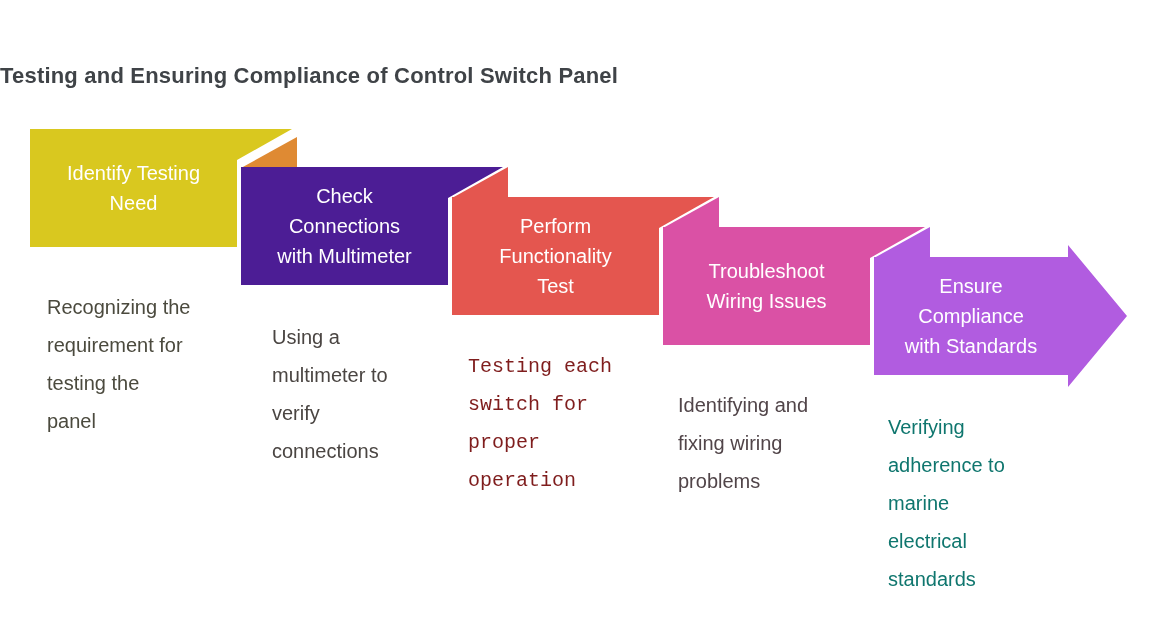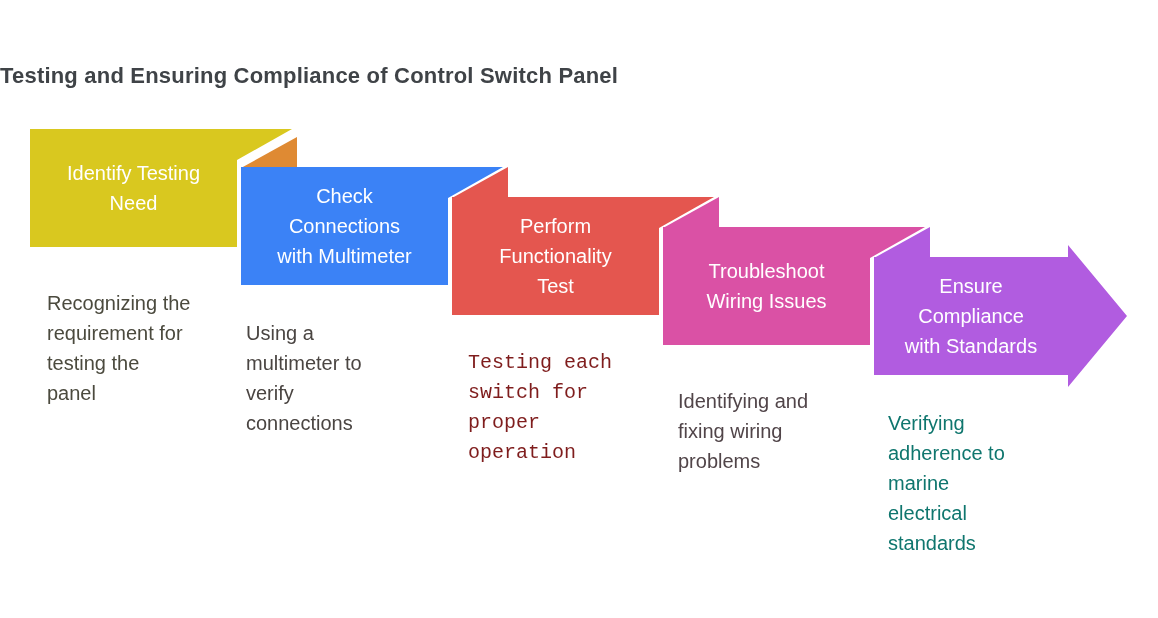--- a/index.html
+++ b/index.html
@@ -30,30 +30,30 @@
     clip-path:polygon(0 100%,100% 0,100% 100%);
   }
   
   .arrow{
     position:absolute;left:874px;top:245px;width:253px;height:142px;
     clip-path:polygon(0 12px,194px 12px,194px 0,253px 71px,194px 142px,194px 130px,0 130px);
     text-decoration:underline;
   }
   .arrow .label{top:12px;width:194px;}
   .desc{
-    position:absolute;width:192px;font-size:20px;line-height:30px;
+    position:absolute;width:192px;font-size:20px;line-height:38px;
     color:#4a4a44;white-space:pre-line;
   }
   
   .b0{left:30px;top:129px;}  .f0{left:241px;top:137px;}
   .b1{left:241px;top:167px;} .f1{left:452px;top:167px;}
   .b2{left:452px;top:197px;} .f2{left:663px;top:197px;}
   .b3{left:663px;top:227px;} .f3{left:874px;top:227px;}
   .d0{left:47px;top:288px;}
-  .d1{left:246px;top:318px;}
+  .d1{left:272px;top:318px;}
   .d2{left:468px;top:348px;}
   .d3{left:678px;top:378px;margin-top:8px;}
   .d4{left:888px;top:408px;}
 </style>
 </head>
 <body>
 
 <div class="canvas">
 
   <div class="title">Testing and Ensuring Compliance of Control Switch Panel</div>
@@ -61,21 +61,21 @@
   <div class="block b0" style="background: rgb(217, 200, 31);">
     <div class="label">Identify Testing
 Need</div>
   </div>
   <div class="fold f0" style="background: rgb(223, 138, 51);"></div>
   <div class="desc d0" style="color: rgb(75, 74, 62);">Recognizing the
 requirement for
 testing the
 panel</div>
 
-  <div class="block b1" style="background: #3b82f6;">
+  <div class="block b1" style="background: #4c1d95;">
     <div class="label">Check
 Connections
 with Multimeter</div>
   </div>
   <div class="fold f1" style="background: rgb(228, 86, 79);"></div>
   <div class="desc d1" style="color: rgb(74, 69, 66);">Using a
 multimeter to
 verify
 connections</div>
 

